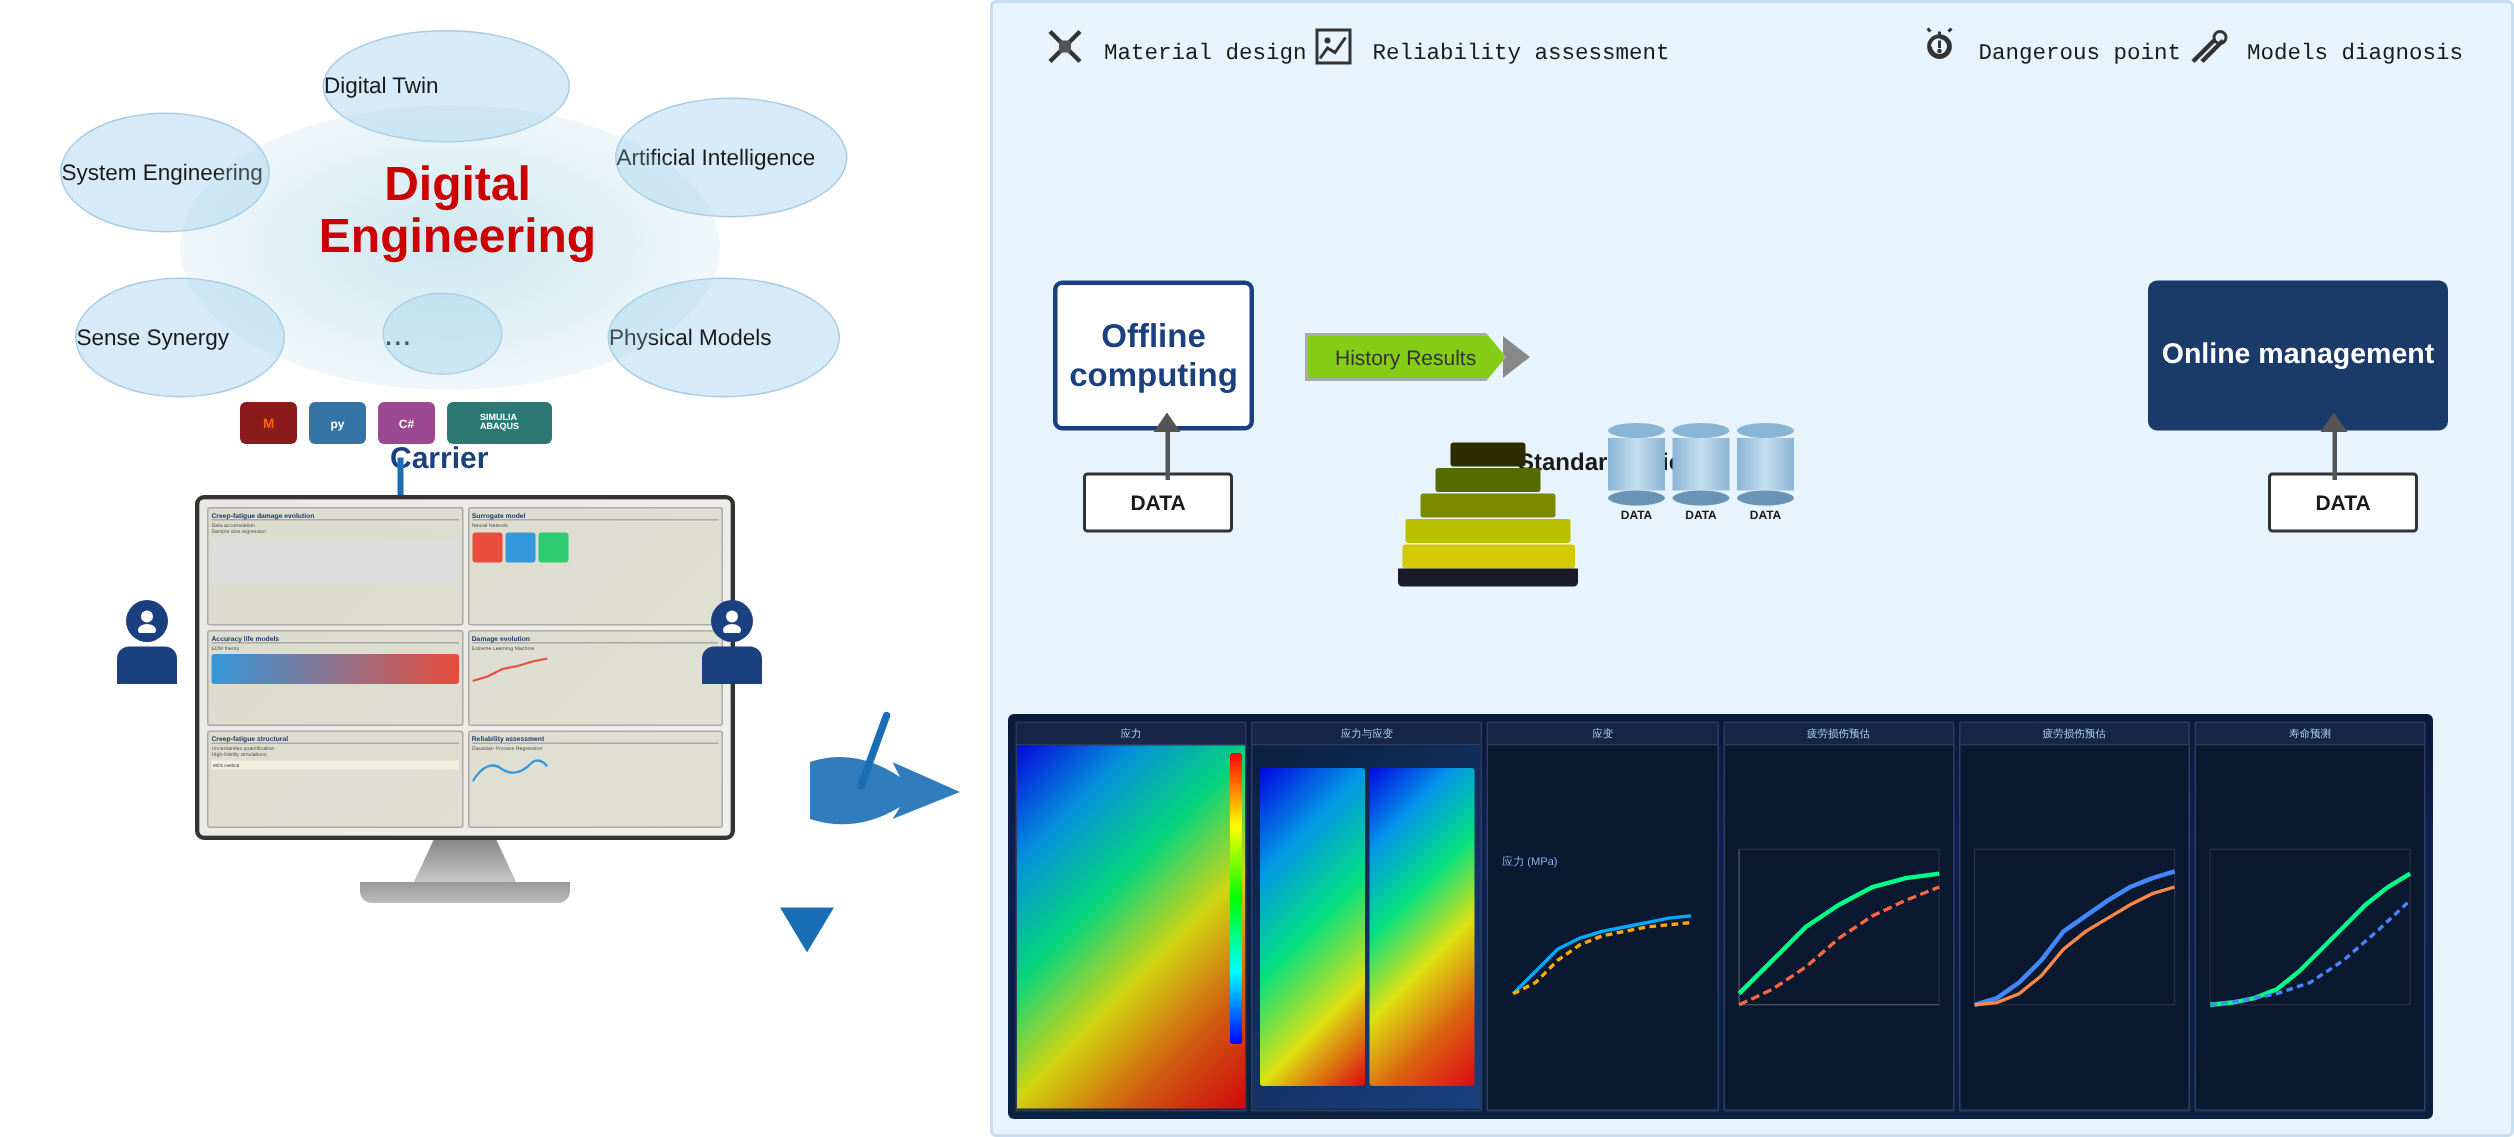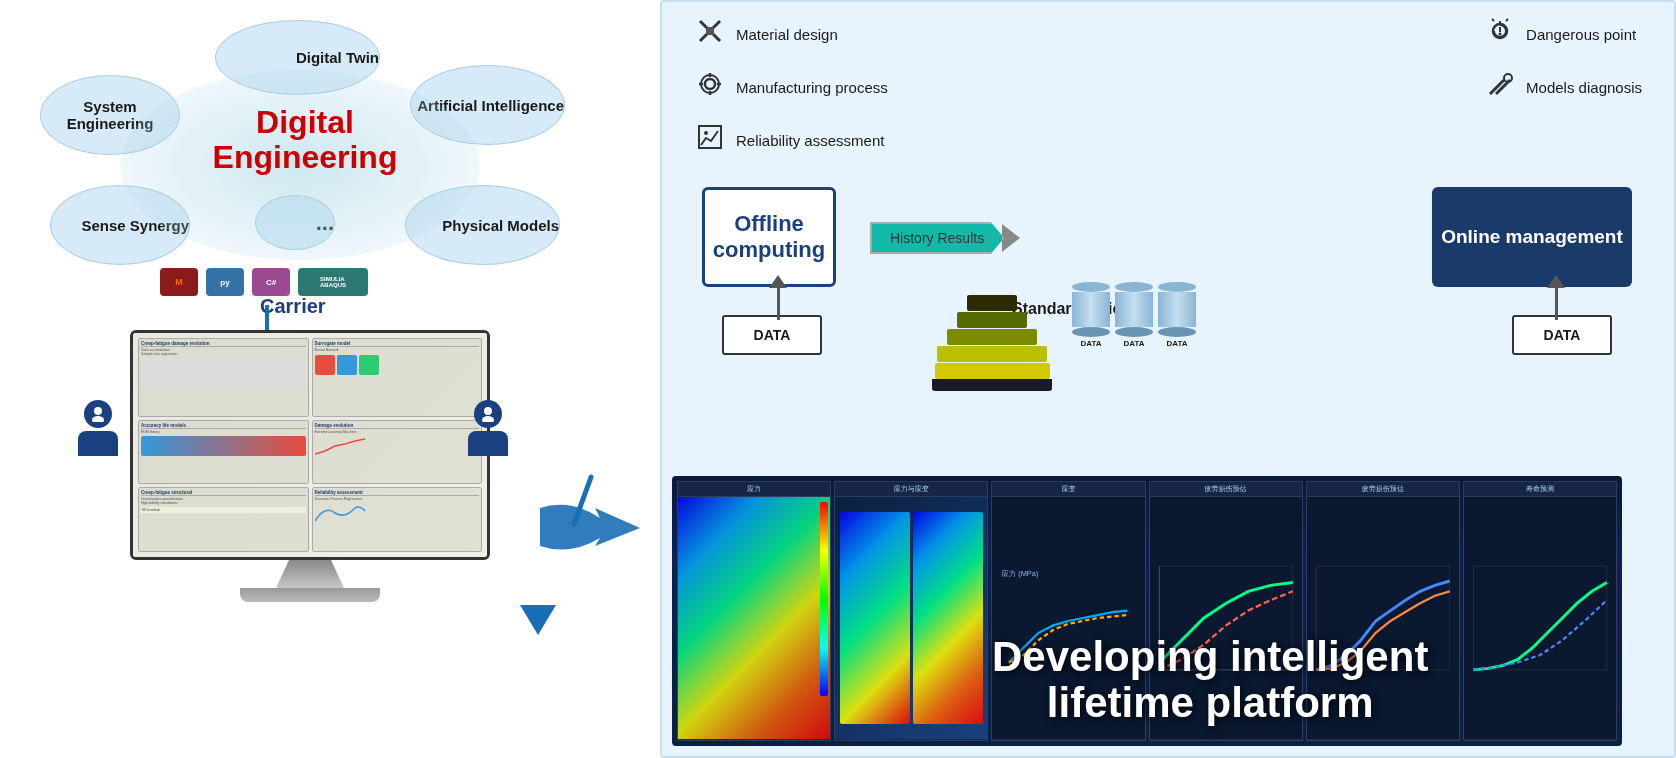--- a/index.html
+++ b/index.html
@@ -29,24 +29,24 @@
       width: 600px;
       height: 330px;
     }
 
     .bubble {
       position: absolute;
       background: #d6eaf8;
       border-radius: 50%;
       display: flex;
       align-items: center;
-      justify-content: flex-end;
+      justify-content: flex-start;
       text-align: center;
       font-size: 15px;
-      font-weight: 700;
+      font-weight: 400;
       color: #1a1a1a;
       border: 1px solid #a9cce3;
     }
 
     .bubble-digital-twin {
       width: 165px; height: 75px;
       top: 10px; left: 195px;
     }
     .bubble-artificial {
       width: 155px; height: 80px;
@@ -239,21 +239,22 @@
     }
 
     .icon-item {
       display: flex;
       align-items: center;
       gap: 8px;
       margin-bottom: 18px;
     }
     .icon-item-col {
       display: flex;
-      flex-direction: column;
+      flex-direction: row;
+      font-family: Liberation Mono, monospace;
     }
     .icon-sym {
       font-size: 26px;
       color: #1a1a1a;
       min-width: 36px;
       text-align: center;
     }
     .icon-label {
       font-size: 15px;
       font-weight: 500;
@@ -601,33 +602,20 @@
     <div class="icon-item-col">
       <div class="icon-item">
         <span class="icon-sym">
           <svg width="28" height="28" viewBox="0 0 28 28">
             <line x1="4" y1="4" x2="24" y2="24" stroke="#333" stroke-width="3"></line>
             <line x1="24" y1="4" x2="4" y2="24" stroke="#333" stroke-width="3"></line>
             <rect x="10" y="10" width="8" height="8" fill="#555" rx="1"></rect>
           </svg>
         </span>
         <span class="icon-label">Material design</span>
-      </div>
-      <div class="icon-item">
-        <span class="icon-sym">
-          <svg width="28" height="28" viewBox="0 0 28 28">
-            <circle cx="14" cy="14" r="5" fill="none" stroke="#333" stroke-width="2.5"></circle>
-            <circle cx="14" cy="14" r="9" fill="none" stroke="#333" stroke-width="2"></circle>
-            <line x1="14" y1="3" x2="14" y2="7" stroke="#333" stroke-width="2.5"></line>
-            <line x1="14" y1="21" x2="14" y2="25" stroke="#333" stroke-width="2.5"></line>
-            <line x1="3" y1="14" x2="7" y2="14" stroke="#333" stroke-width="2.5"></line>
-            <line x1="21" y1="14" x2="25" y2="14" stroke="#333" stroke-width="2.5"></line>
-          </svg>
-        </span>
-        <span class="icon-label">Manufacturing process</span>
       </div>
       <div class="icon-item">
         <span class="icon-sym">
           <svg width="28" height="28" viewBox="0 0 28 28">
             <rect x="3" y="3" width="22" height="22" fill="none" stroke="#333" stroke-width="2"></rect>
             <polyline points="5,22 10,15 15,18 22,8" stroke="#333" stroke-width="2" fill="none"></polyline>
             <circle cx="10" cy="10" r="2" fill="#333"></circle>
           </svg>
         </span>
         <span class="icon-label">Reliability assessment</span>
@@ -662,21 +650,21 @@
   </div>
 
   <div class="flow-area">
 
     <div class="offline-box">
       <span class="offline-box-text">Offline computing</span>
     </div>
 
     <div style="position:absolute; top:55px; left:188px; display:flex; align-items:center; gap:0;">
 
-      <div style="background:#14b8a6; border:2px solid #aaa; padding:6px 18px; font-size:14px; font-weight:500; color:#333; 
+      <div style="background:#84cc16; border:2px solid #aaa; padding:6px 18px; font-size:14px; font-weight:500; color:#333; 
            clip-path: polygon(0% 0%, 90% 0%, 100% 50%, 90% 100%, 0% 100%); white-space:nowrap;">
         <span>History Results</span>
       </div>
       <div style="width:0;height:0;border-top:14px solid transparent;border-bottom:14px solid transparent;border-left:18px solid #888; margin-left:-2px;"></div>
     </div>
 
     <div class="online-box">
       <span class="online-box-text">Online management</span>
     </div>
 
@@ -805,17 +793,15 @@
             <svg width="100%" height="100%" viewBox="0 0 100 80">
               <rect x="5" y="5" width="90" height="70" fill="none" stroke="#334" stroke-width="0.5"></rect>
               <polyline points="5,75 15,74 25,72 35,68 45,60 55,50 65,40 75,30 85,22 95,16" stroke="#00ff88" stroke-width="2" fill="none"></polyline>
               <polyline points="5,75 20,73 35,70 50,65 65,55 80,42 95,28" stroke="#4488ff" stroke-width="1.5" fill="none" stroke-dasharray="3,2"></polyline>
             </svg>
           </div>
         </div>
       </div>
     </div>
 
-    <div class="bottom-panel-text" style="white-space:pre-line;">Developing intelligent
-lifetime platform</div>
   </div>
 
 </div>
 
 </body></html>

